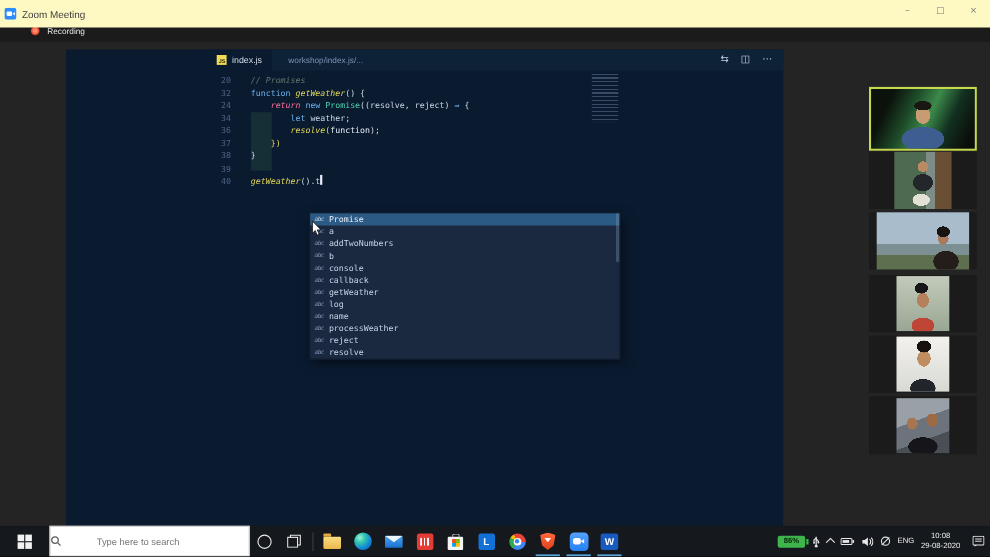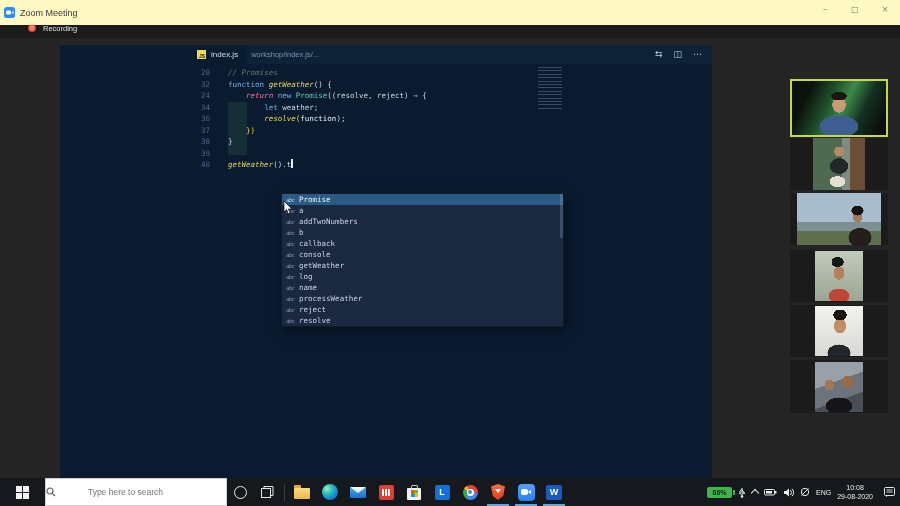--- a/index.html
+++ b/index.html
@@ -20,21 +20,21 @@
 
   
   .stage{position:absolute;top:38px;left:0;right:0;bottom:28px;background:#242424;}
 
   
   .share{position:absolute;left:60px;top:7px;width:652px;height:484px;background:#0a1b30;overflow:hidden;}
   .tabbar{position:absolute;left:128px;top:0;right:0;height:19px;background:#0d2137;display:flex;align-items:center;}
   .tab{display:flex;align-items:center;height:100%;background:#0a1b30;padding:0 9px;}
   .jsicon{width:9px;height:9px;background:#f0dc4e;color:#1a1a1a;font-size:5px;font-weight:bold;display:flex;align-items:flex-end;justify-content:flex-end;padding:0 1px;box-sizing:border-box;}
   .tab-name{font-size:8px;color:#d4deec;margin-left:5px;}
-  .breadcrumb{font-size:7.5px;color:#7e93b2;margin-left:4px;}
+  .breadcrumb{font-size:7.5px;color:#7e93b2;margin-left:15px;}
   .eactions{margin-left:auto;display:flex;align-items:center;gap:11px;margin-right:10px;}
   .eicon{font-family:"DejaVu Sans",sans-serif;font-size:9px;color:#c3cfdf;line-height:1;}
 
   .scopeband{position:absolute;left:168px;top:57px;width:19px;height:53px;background:rgba(72,130,84,0.20);}
   .minimap{position:absolute;left:478px;top:22px;width:24px;height:44px;opacity:.75;
            background:repeating-linear-gradient(180deg,rgba(150,172,205,.45) 0 1px,transparent 1px 3.4px);}
   .code{position:absolute;left:128px;top:22px;right:30px;font-family:"DejaVu Sans Mono",monospace;font-size:7.5px;line-height:11.5px;}
   .cl{display:flex;height:11.5px;white-space:pre;}
   .ln{width:22px;text-align:right;color:#4e6384;margin-right:18px;flex:none;}
   .ct{color:#cdd7e8;}
@@ -215,25 +215,25 @@
             <div class="srow">
               <span class="sic">abc</span>
               <span>addTwoNumbers</span>
             </div>
             <div class="srow">
               <span class="sic">abc</span>
               <span>b</span>
             </div>
             <div class="srow">
               <span class="sic">abc</span>
+              <span>console</span>
+            </div>
+            <div class="srow">
+              <span class="sic">abc</span>
               <span>callback</span>
-            </div>
-            <div class="srow">
-              <span class="sic">abc</span>
-              <span>console</span>
             </div>
             <div class="srow">
               <span class="sic">abc</span>
               <span>getWeather</span>
             </div>
             <div class="srow">
               <span class="sic">abc</span>
               <span>log</span>
             </div>
             <div class="srow">

